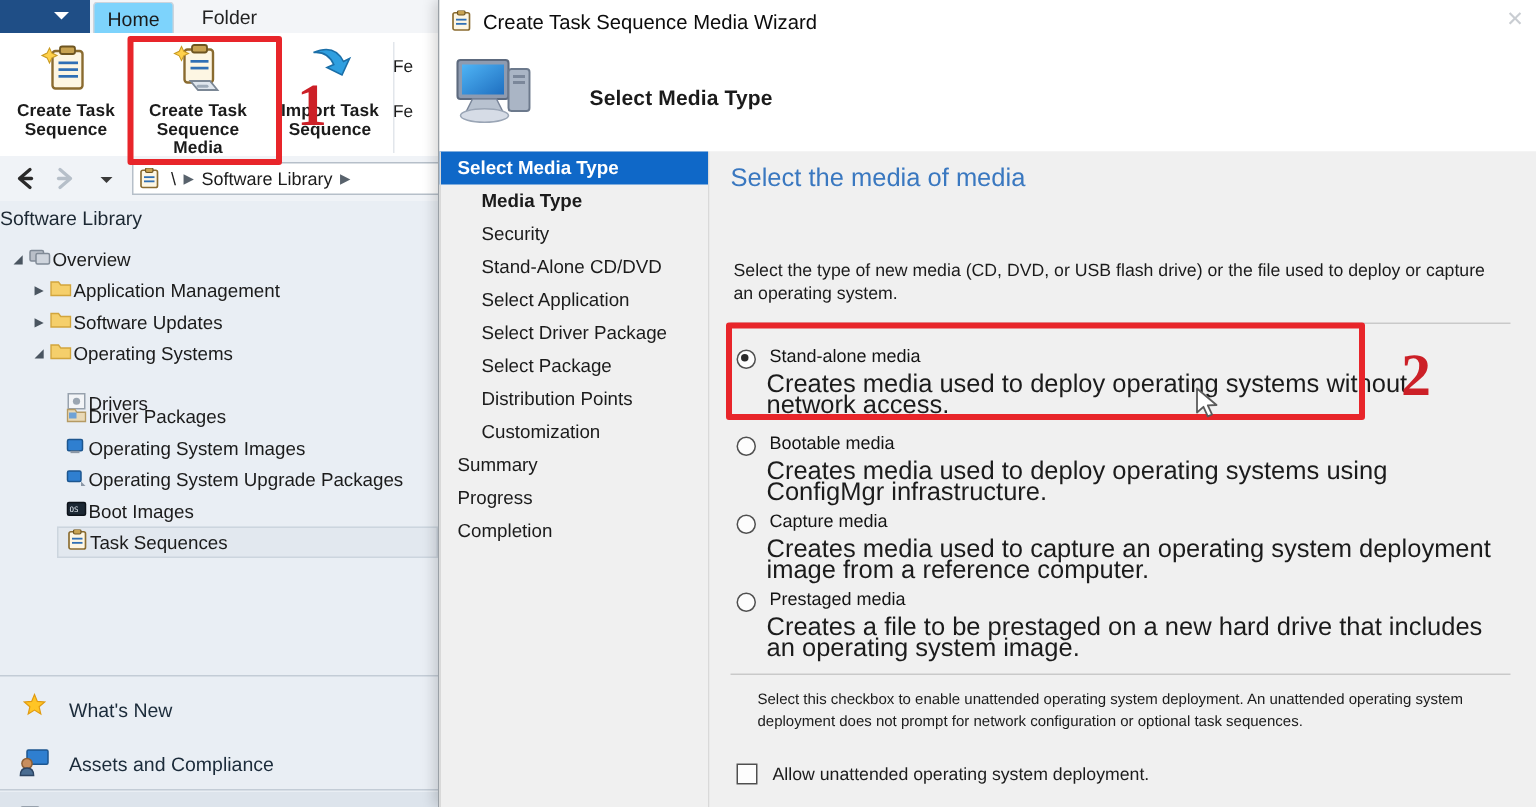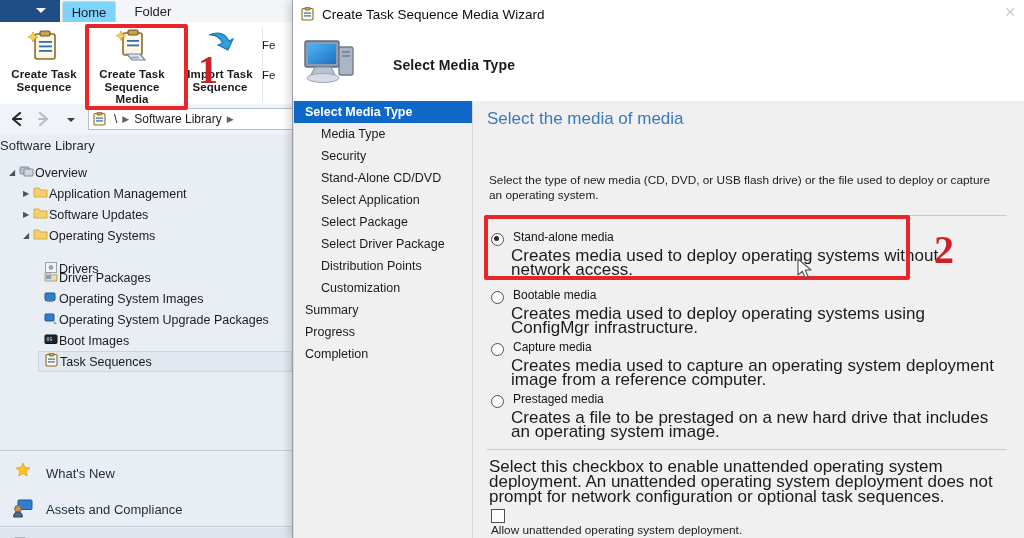--- a/index.html
+++ b/index.html
@@ -116,21 +116,21 @@
     width:179px;height:437px;background:#f0f0f0;
     border-right:1px solid #d9d9d9;position:relative;
   }
   .wnav .leftedge{position:absolute;left:0;top:0;width:1px;height:437px;background:#d9d9d9;}
   .navitem{
     height:22px;line-height:22px;font-size:12.5px;color:#1b1b1b;
     padding-left:12px;white-space:nowrap;
   }
   .navitem.indent{padding-left:28px;}
   .navitem.active{background:#0f68c8;color:#ffffff;font-weight:bold;}
-  .navitem.bold{font-weight:normal;}
+  .navitem.bold{font-weight:bold;}
 
   .wbody{
     flex:1;height:437px;background:#f0f0f0;position:relative;padding:0 14px;
     box-sizing:border-box;
   }
   .ptitle{
     position:absolute;left:14px;top:8px;font-size:17px;color:#3a78c0;
   }
   .intro{
     position:absolute;left:16px;top:72px;width:512px;
@@ -142,28 +142,28 @@
   .radio{
     width:11px;height:11px;border-radius:50%;border:1.4px solid #4f4f4f;
     background:#fdfdfd;margin-right:9px;margin-top:2px;flex:none;position:relative;
   }
   .radio.on::after{
     content:"";position:absolute;left:2.4px;top:2.4px;width:5px;height:5px;
     border-radius:50%;background:#2a2a2a;
   }
   .opt .olabel{font-size:12px;color:#141414;line-height:13px;}
   .opt .odesc{font-size:17px;color:#1b1b1b;margin-left:20px;margin-top:3px;line-height:14px;}
-  .cbrow{position:absolute;left:18px;display:flex;align-items:flex-start;flex-direction:column;}
+  .cbrow{position:absolute;left:18px;display:flex;align-items:center;}
   .cbox{
     width:12px;height:12px;border:1.4px solid #4f4f4f;background:#fdfdfd;
     margin-right:10px;flex:none;
   }
   .cblabel{font-size:11.8px;color:#1b1b1b;}
   .cbintro{
-    position:absolute;left:16px;width:512px;font-size:17px;line-height:15px;color:#1b1b1b;
+    position:absolute;left:32px;width:512px;font-size:10px;line-height:15px;color:#1b1b1b;
   }
 
   
   .annbox{position:absolute;border:4px solid #e8252a;border-radius:2px;pointer-events:none;}
   .annnum{
     position:absolute;color:#cc2027;font-size:40px;font-weight:bold;
     font-family:"Liberation Serif", serif;line-height:1;
   }
   .cursor{position:absolute;pointer-events:none;}
 </style>
@@ -459,22 +459,22 @@
 
     <div class="wsplit">
 
       <div class="wnav">
         <div class="leftedge"></div>
         <div class="navitem active"><span>Select Media Type</span></div>
         <div class="navitem indent bold"><span>Media Type</span></div>
         <div class="navitem indent"><span>Security</span></div>
         <div class="navitem indent"><span>Stand-Alone CD/DVD</span></div>
         <div class="navitem indent"><span>Select Application</span></div>
+        <div class="navitem indent"><span>Select Driver Package</span></div>
         <div class="navitem indent"><span>Select Package</span></div>
-        <div class="navitem indent"><span>Select Driver Package</span></div>
         <div class="navitem indent"><span>Distribution Points</span></div>
         <div class="navitem indent"><span>Customization</span></div>
         <div class="navitem"><span>Summary</span></div>
         <div class="navitem"><span>Progress</span></div>
         <div class="navitem"><span>Completion</span></div>
       </div>
 
       <div class="wbody">
         <div class="ptitle">Select the media of media</div>
         <div class="intro">Select the type of new media (CD, DVD, or USB flash drive) or the file used to deploy or capture an operating system.</div>

